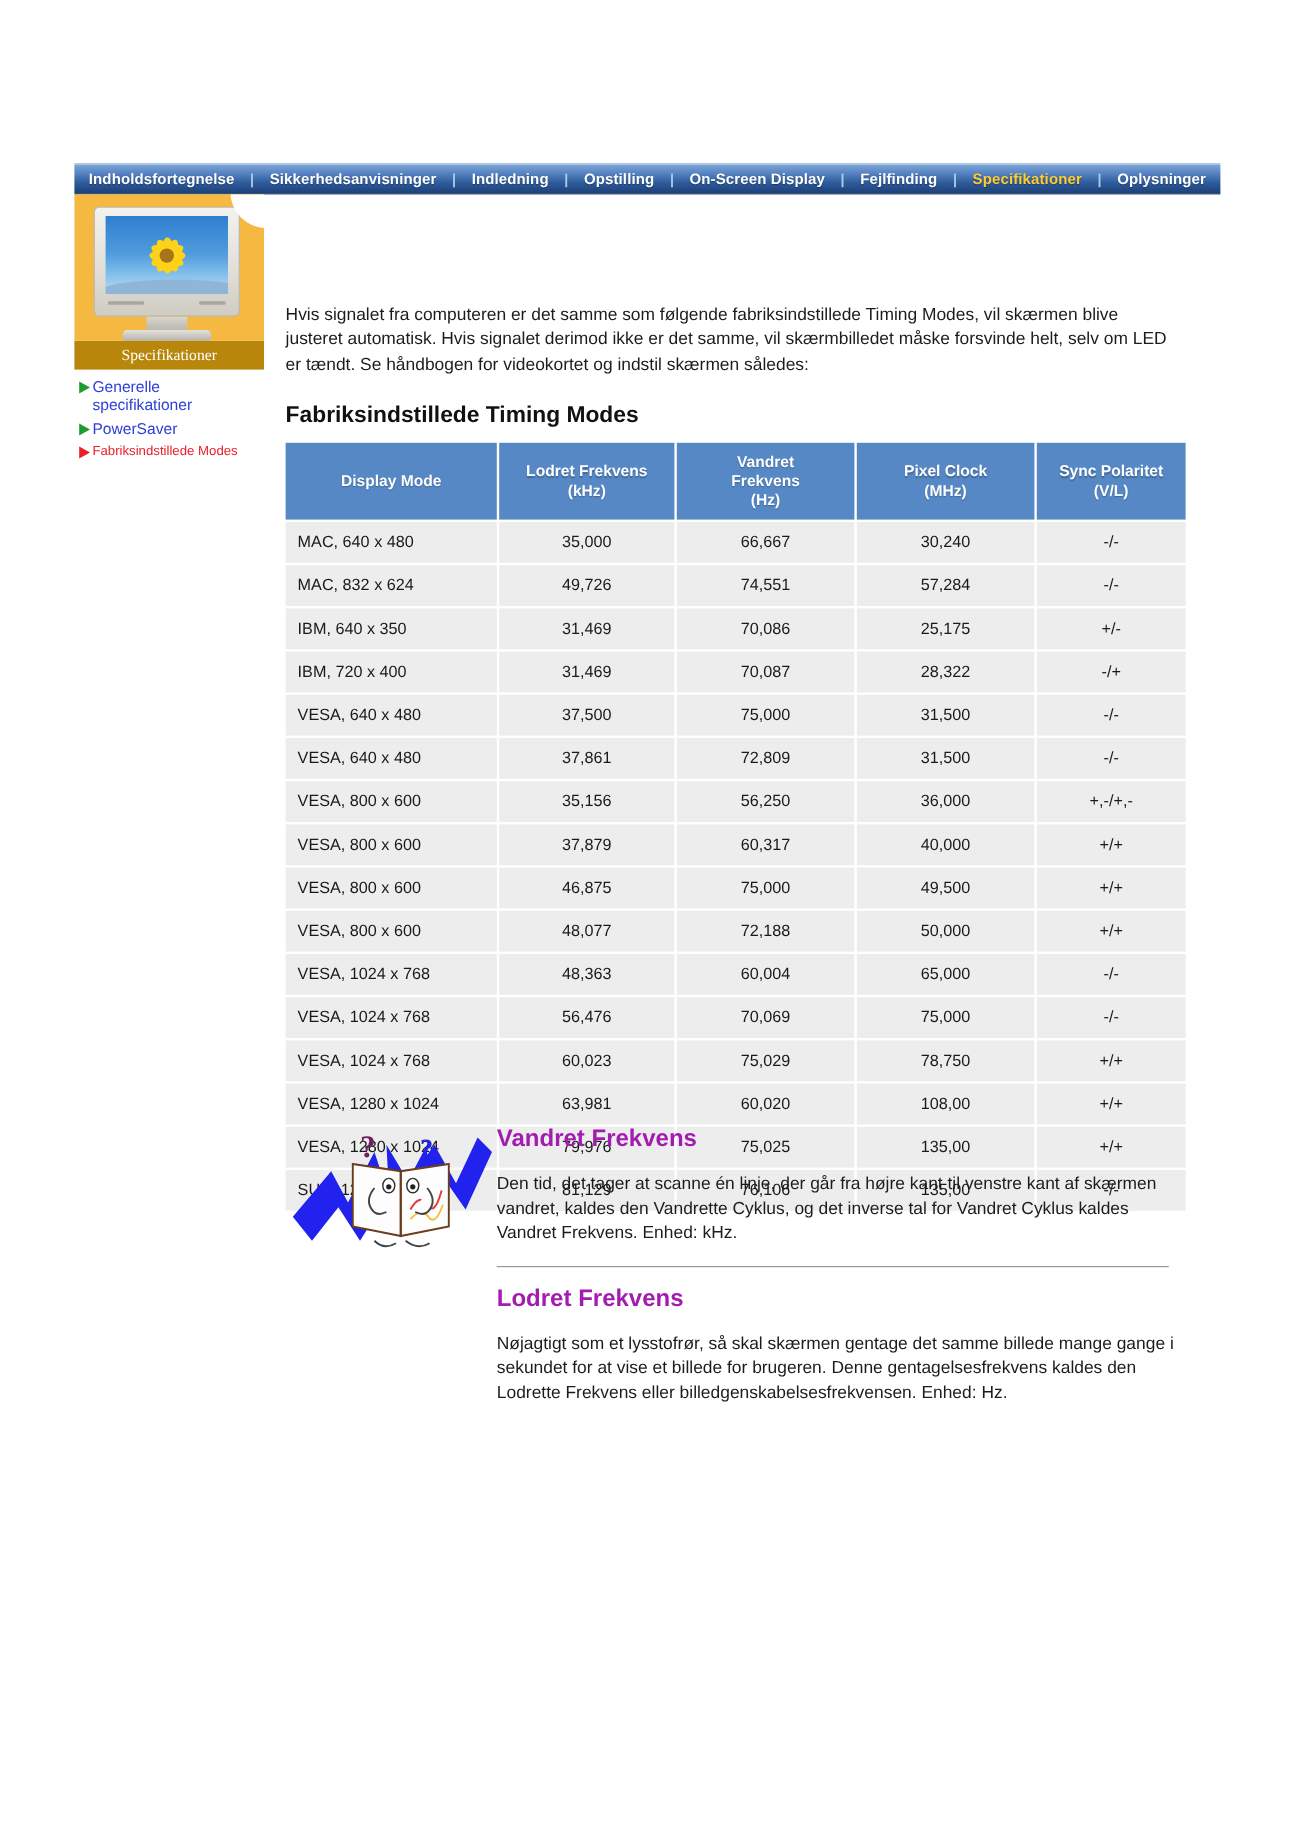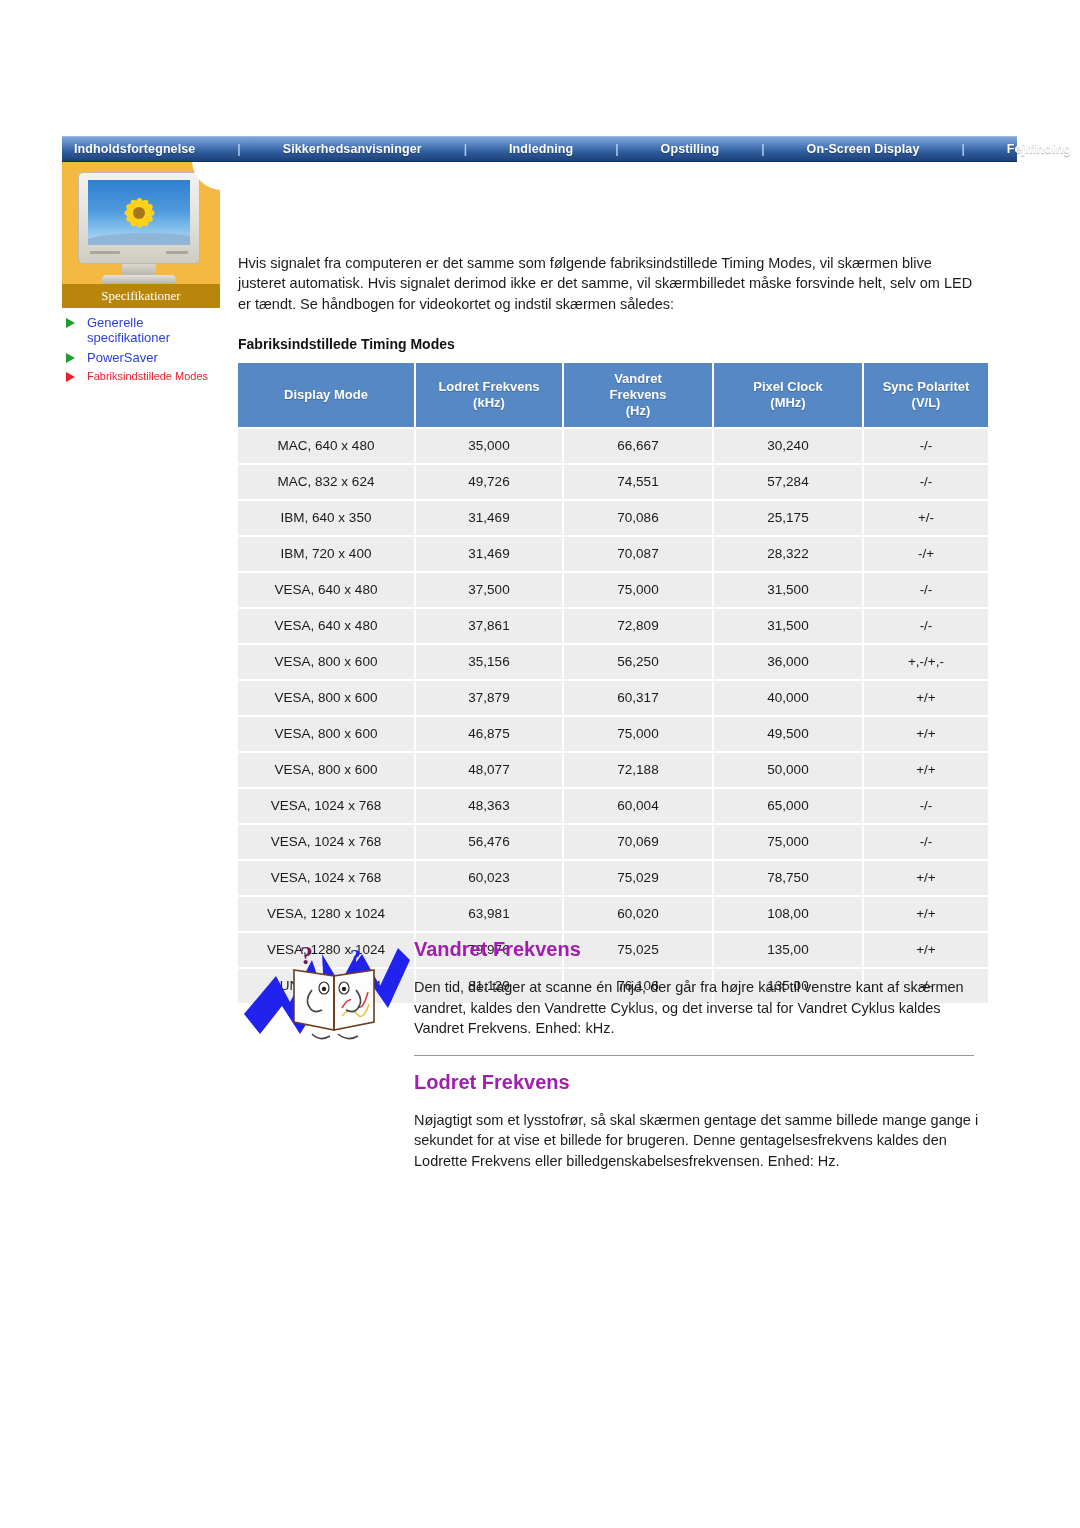--- a/index.html
+++ b/index.html
@@ -11,21 +11,20 @@
   }
   #page { position: relative; width: 1080px; height: 1528px; background:#fff; overflow:hidden; }
 
   
   .navbar {
     position: absolute; left: 62px; top: 136px; width: 955px; height: 26px;
     background: linear-gradient(to bottom, #7ea6d8 0%, #5b86c4 28%, #2f5e9e 62%, #1d3f77 100%);
     display: flex; align-items: flex-end;
     border-top: 1px solid #9dbbe2;
     border-bottom: 1px solid #12305e;
-    gap: 29px;
   }
   .nav-item {
     color: #ffffff; font-size: 12.5px; font-weight: bold;
     padding: 0 12px; white-space: nowrap; line-height: 24px;
     letter-spacing: .1px; text-shadow: 0 1px 1px rgba(0,0,0,.35);
   }
   .nav-item.active { color: #ffcc33; }
   .nav-sep {
     color: #a9c8ea; font-size: 12px; font-weight: bold;
     padding: 0 1px; line-height: 24px;
@@ -83,56 +82,56 @@
     position: absolute; left: 24px; top: 103px; width: 74px; height: 10px;
     background: linear-gradient(to bottom,#e4e2db,#b0ada4); border-radius: 4px/6px;
   }
   .side-label {
     width: 158px; height: 24px; background: #b8860b;
     display: flex; align-items: center; justify-content: center;
     color: #ffffff; font-family: "Liberation Serif", serif; font-size: 13px;
   }
   .side-links { padding: 7px 0 0 4px; }
   .side-link {
-    display: flex; align-items: flex-start; gap: 12px; margin-bottom: 5px;
+    display: flex; align-items: flex-start; gap: 2px; margin-bottom: 5px;
   }
   .tri {
     width: 0; height: 0; flex: 0 0 auto; margin-top: 3px;
     border-top: 5px solid transparent; border-bottom: 5px solid transparent;
     border-left: 9px solid #1f9c2f;
   }
   .tri.red { border-left-color: #e8202a; margin-top: 2px; }
   .side-link-label { color: #2b3fd6; font-size: 13px; line-height: 15px; }
   .side-link.active .side-link-label { color: #e8202a; font-size: 11px; line-height: 13px; }
 
   
   .content { position: absolute; left: 238px; top: 238px; width: 750px; }
   .intro {
     font-size: 14.5px; line-height: 20.5px; color: #1c1c1c; width: 742px;
     margin-bottom: 22px;
   }
   .h-title {
-    font-size: 14px; font-weight: bold; color: #111; margin-bottom: 9px;
+    font-size: 19px; font-weight: bold; color: #111; margin-bottom: 9px;
   }
 
   
   table.timing {
     border-collapse: separate; border-spacing: 2px 2px;
     width: 742px; table-layout: fixed; margin-left: -2px;
   }
   table.timing th {
     background: #5588c4; color: #ffffff; font-size: 13px; font-weight: bold;
     padding: 8px 4px; line-height: 16px; text-align: center;
     text-shadow: 0 1px 1px rgba(0,0,0,.25);
   }
   table.timing td {
     background: #ededed; color: #1a1a1a; font-size: 13.5px;
     padding: 9px 10px; line-height: 16px; height: 30px;
   }
-  table.timing td.mode { text-align: center; }
+  table.timing td.mode { text-align: left; }
   table.timing td.num, table.timing td.pol { text-align: center; }
   col.c1 { width: 176px; } col.c2 { width: 146px; }
   col.c3 { width: 148px; } col.c4 { width: 148px; }
   col.c5 { width: 124px; }
 
   
   .notes { position: absolute; left: 238px; top: 930px; width: 752px; display: flex; }
   .note-icon { position: relative; width: 176px; height: 115px; flex: 0 0 auto; }
   .notes-body { flex: 1 1 auto; padding-top: 8px; }
   .note-h { font-size: 20px; font-weight: bold; color: #a21caf; margin-bottom: 3px; }

